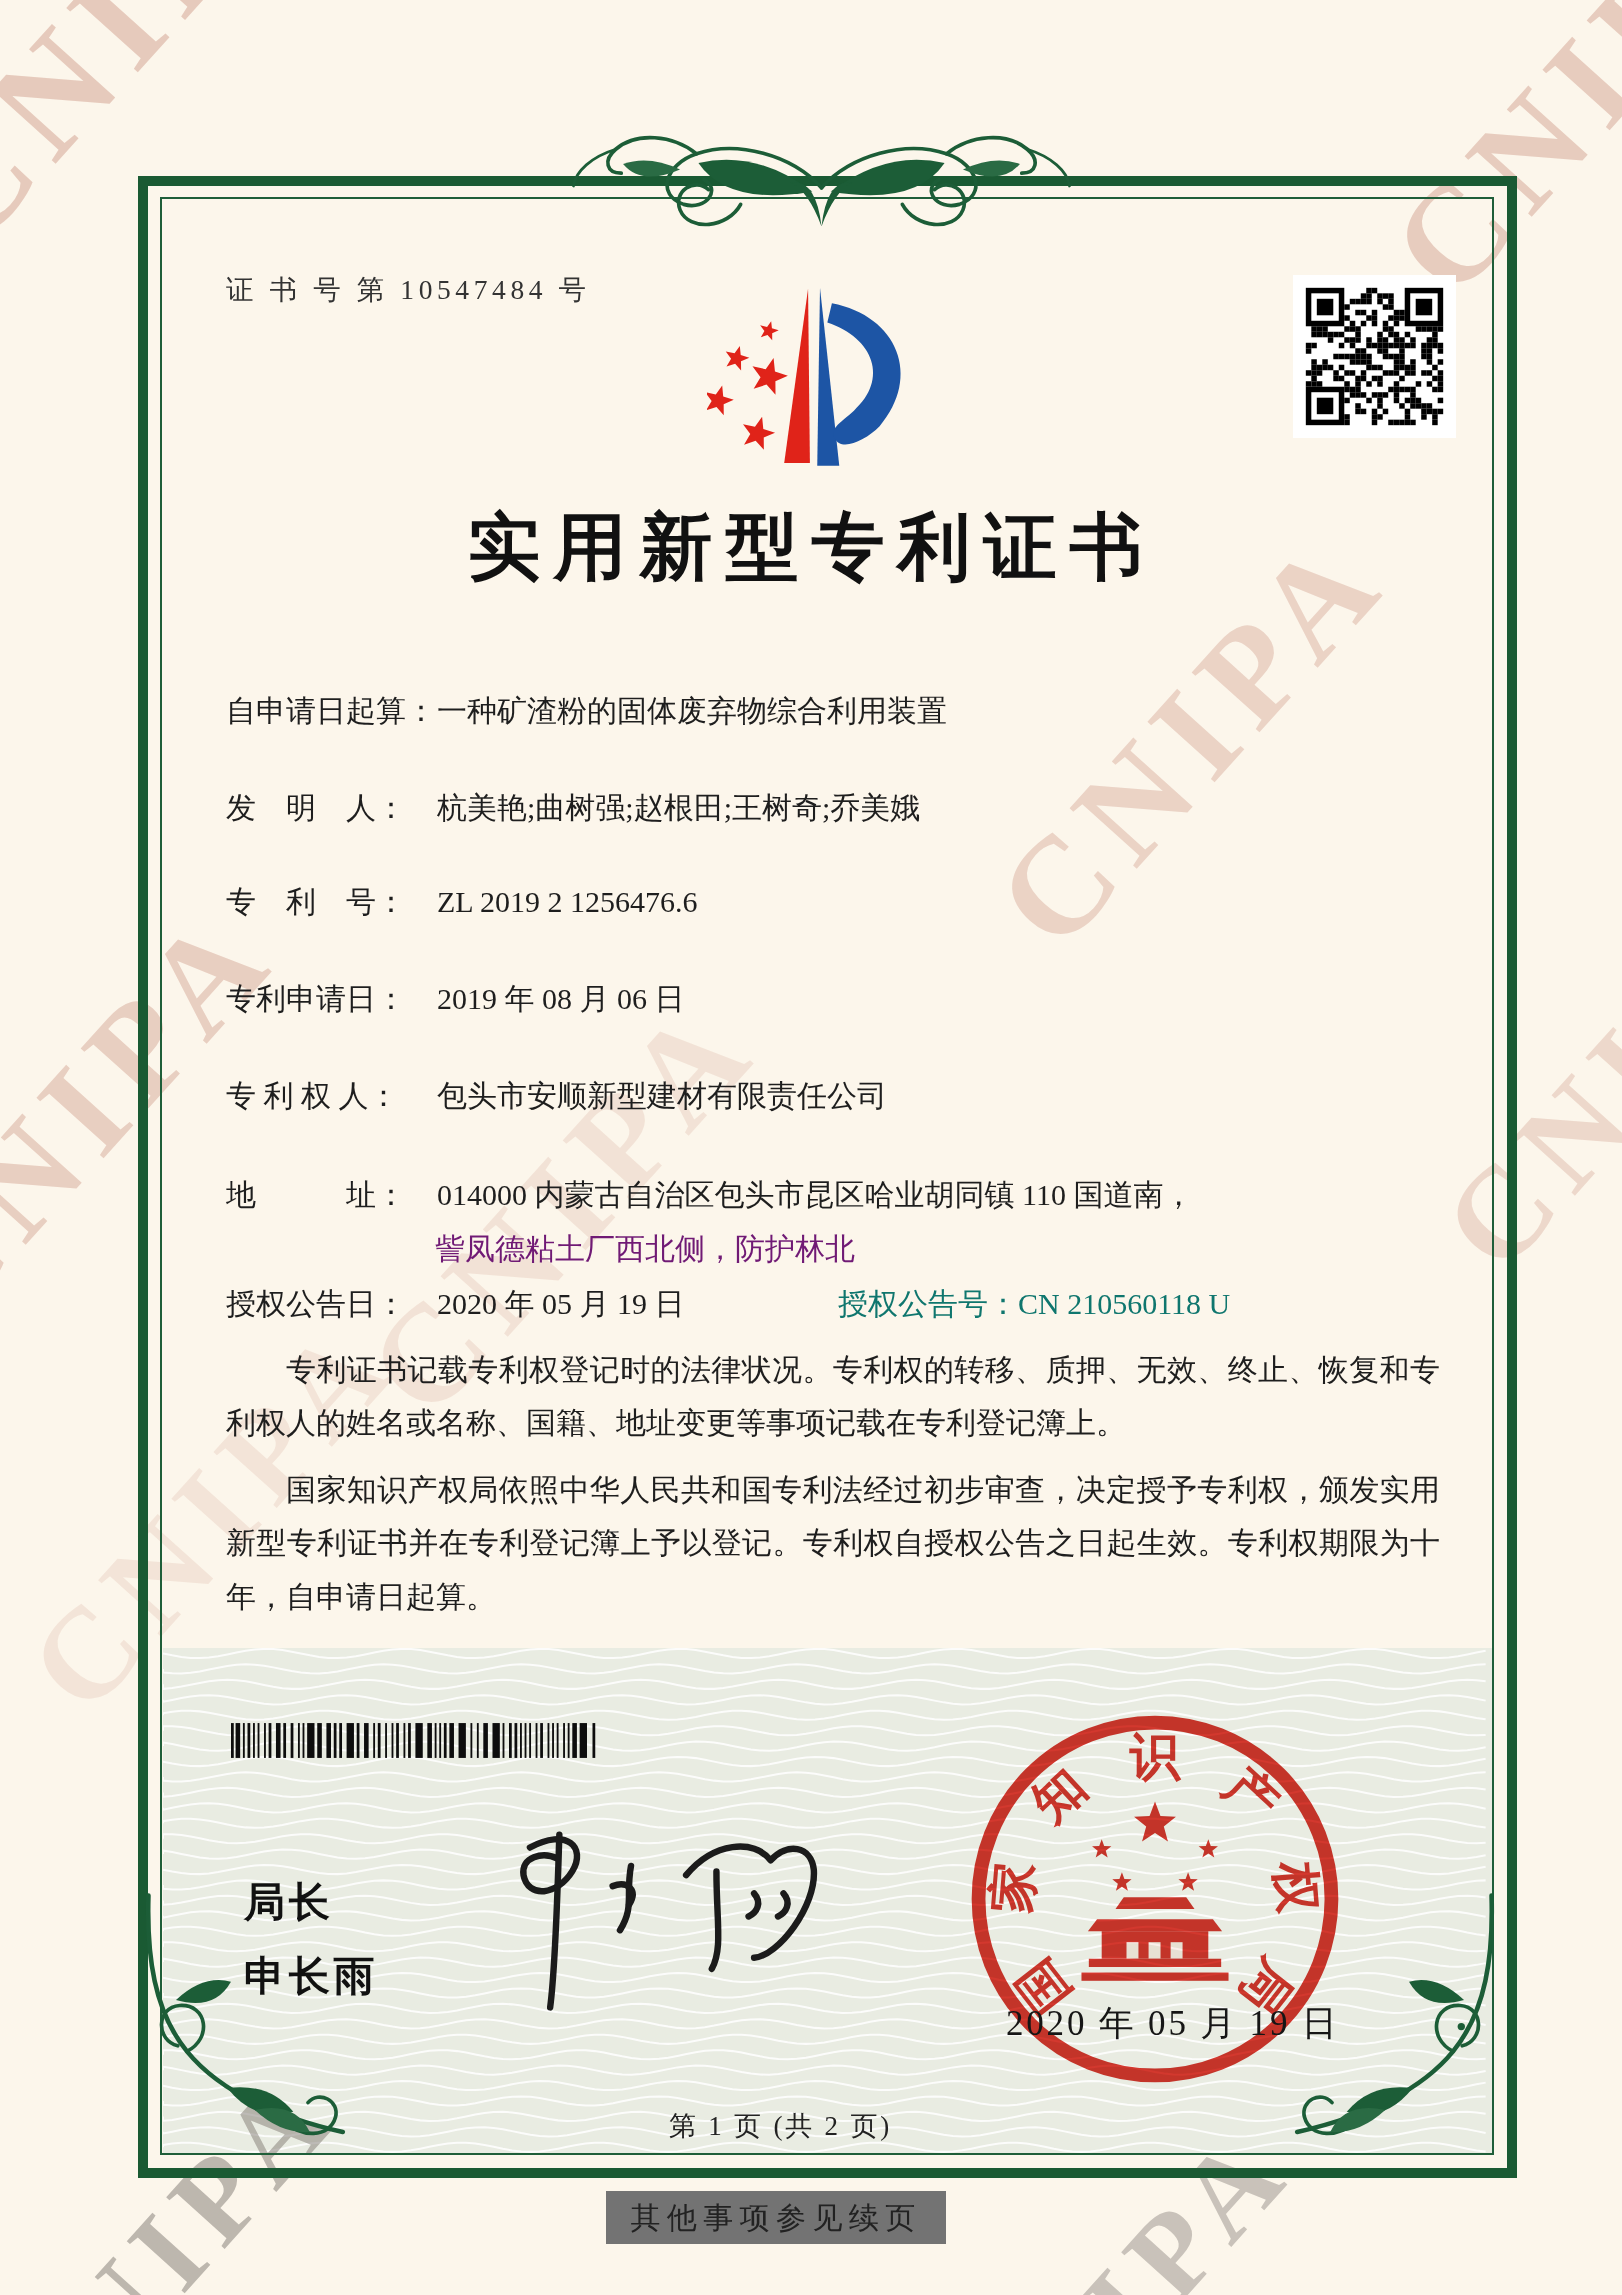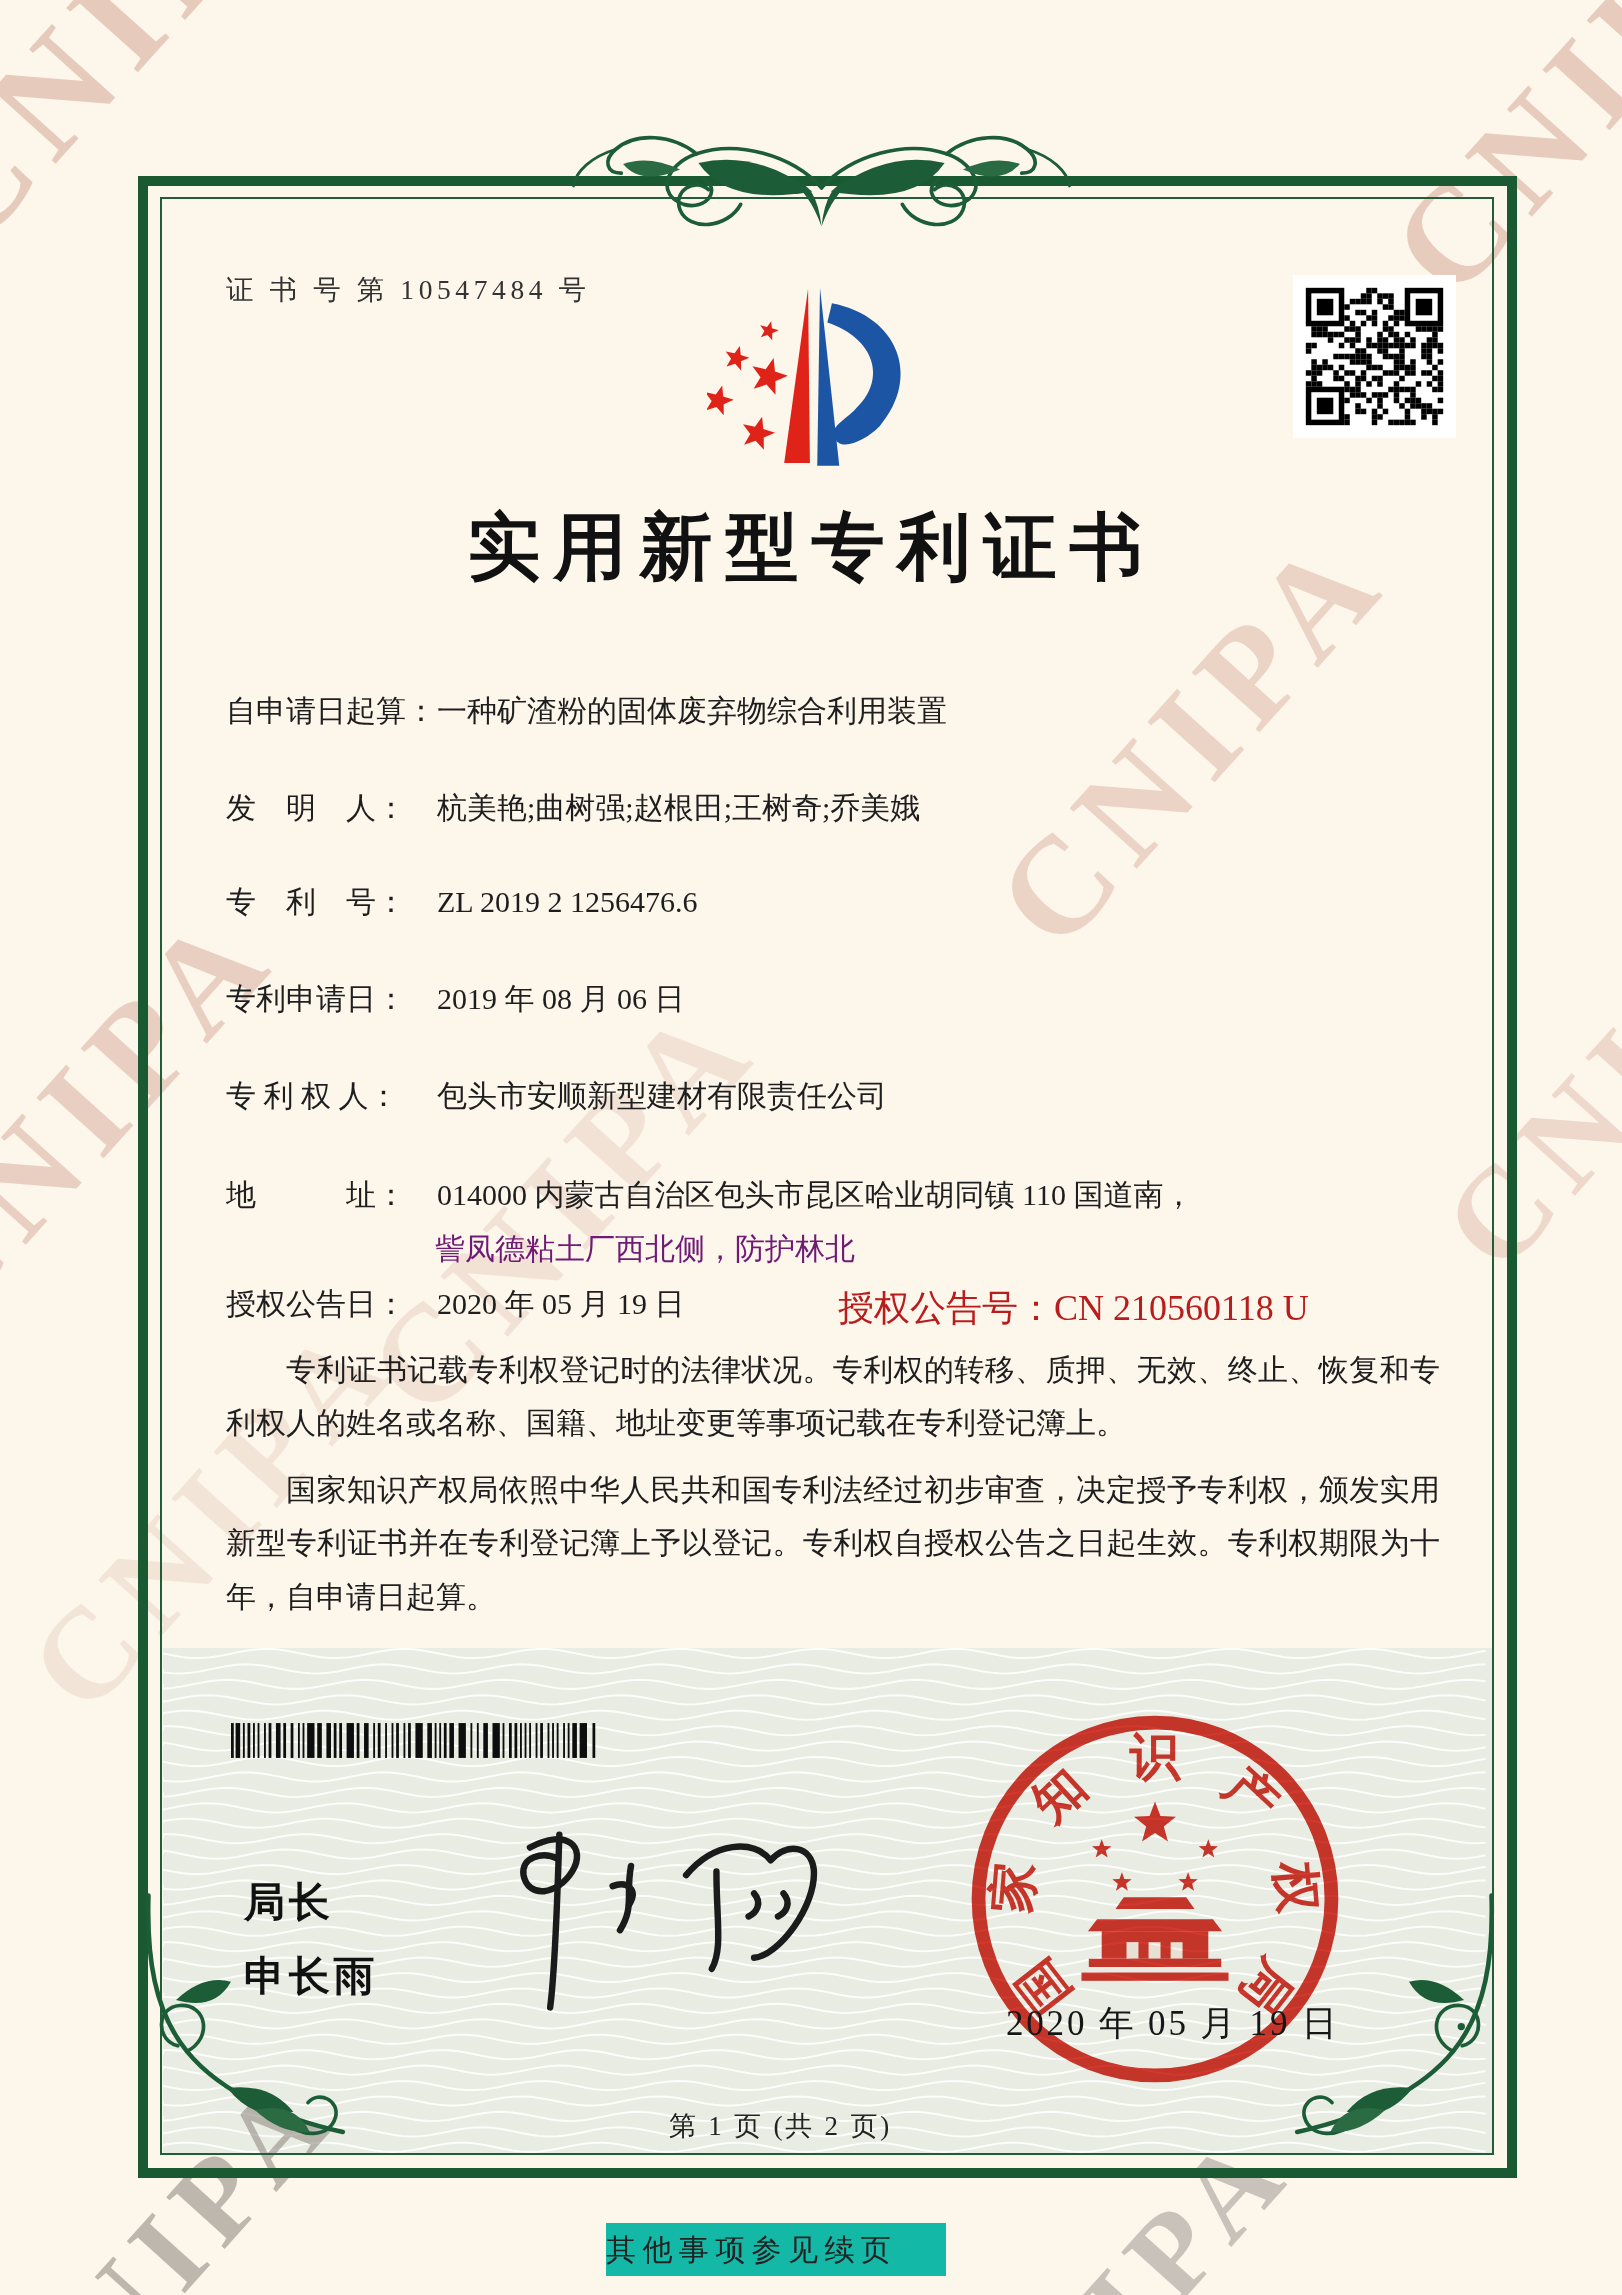--- a/index.html
+++ b/index.html
@@ -23,36 +23,36 @@
   .frame-inner{position:absolute;left:160px;top:197px;width:1330px;height:1954px;
     border:2.8px solid #1f5e39;z-index:2;}
   
   .certno{position:absolute;left:226px;top:272px;font-size:27.5px;letter-spacing:4.6px;color:#333;z-index:5;}
   .title{position:absolute;left:0;top:499px;width:1623px;text-align:center;
     font-size:73px;font-weight:bold;letter-spacing:13px;color:#111;z-index:5;}
   .frow{position:absolute;left:226px;font-size:30px;color:#1e1e1e;z-index:5;white-space:pre;}
   .frow .lab{display:inline-block;min-width:211px;}
   .frow .val{display:inline-block;}
   .addr2{position:absolute;left:435px;font-size:30px;color:#701a75;z-index:5;}
-  .grant2{position:absolute;left:838px;font-size:36px;color:#b91c1c;z-index:5;white-space:pre;}
+  .grant2{position:absolute;left:838px;font-size:30px;color:#0f766e;z-index:5;white-space:pre;}
   .paras{position:absolute;left:226px;top:1343px;width:1214px;z-index:5;}
   .paras p{margin:0 0 13px 0;font-size:30px;line-height:1.78;text-align:justify;
     text-indent:2em;color:#1e1e1e;}
   .waveband{position:absolute;left:163px;top:1648px;z-index:0;}
   .barcode{position:absolute;left:231px;top:1723px;width:367px;height:35px;z-index:5;}
   .officer{position:absolute;left:244px;font-size:41px;font-weight:bold;
     font-family:"Liberation Sans","DejaVu Sans",sans-serif;color:#111;z-index:5;letter-spacing:3.7px;}
   .sig{position:absolute;left:473px;top:1818px;z-index:5;}
   .seal{position:absolute;left:962px;top:1706px;z-index:6;opacity:.93;mix-blend-mode:multiply;}
   .sealdate{position:absolute;left:1006px;top:2000px;font-size:35px;letter-spacing:2.8px;
     color:#161616;z-index:7;white-space:pre;}
   .pagefoot{position:absolute;left:0;top:2108px;width:1497px;text-align:center;
     font-size:27px;letter-spacing:2.8px;color:#222;z-index:5;padding-left:32px;}
   .contnote{position:absolute;left:606px;top:2191px;width:340px;height:53px;line-height:53px;
-    background:#14b8a6;text-align:left;font-size:30px;letter-spacing:6.4px;color:#222;z-index:5;margin-top:32px;}
+    background:#737373;text-align:center;font-size:30px;letter-spacing:6.4px;color:#222;z-index:5;}
   .logo{position:absolute;left:707px;top:274px;z-index:5;}
   .qr{position:absolute;left:1293px;top:275px;width:163px;height:163px;background:#ffffff;z-index:5;}
   .orn{position:absolute;z-index:3;pointer-events:none;}
 </style>
 </head>
 <body>
 
 <div class="wm" style="left:-64px;top:138px;font-size:147px;opacity:.5">CNIPA</div>
 <div class="wm" style="left:1419px;top:193px;font-size:138px;opacity:.48">CNIPA</div>
 <div class="wm" style="left:1024px;top:845px;font-size:138px;opacity:.4">CNIPA</div>

